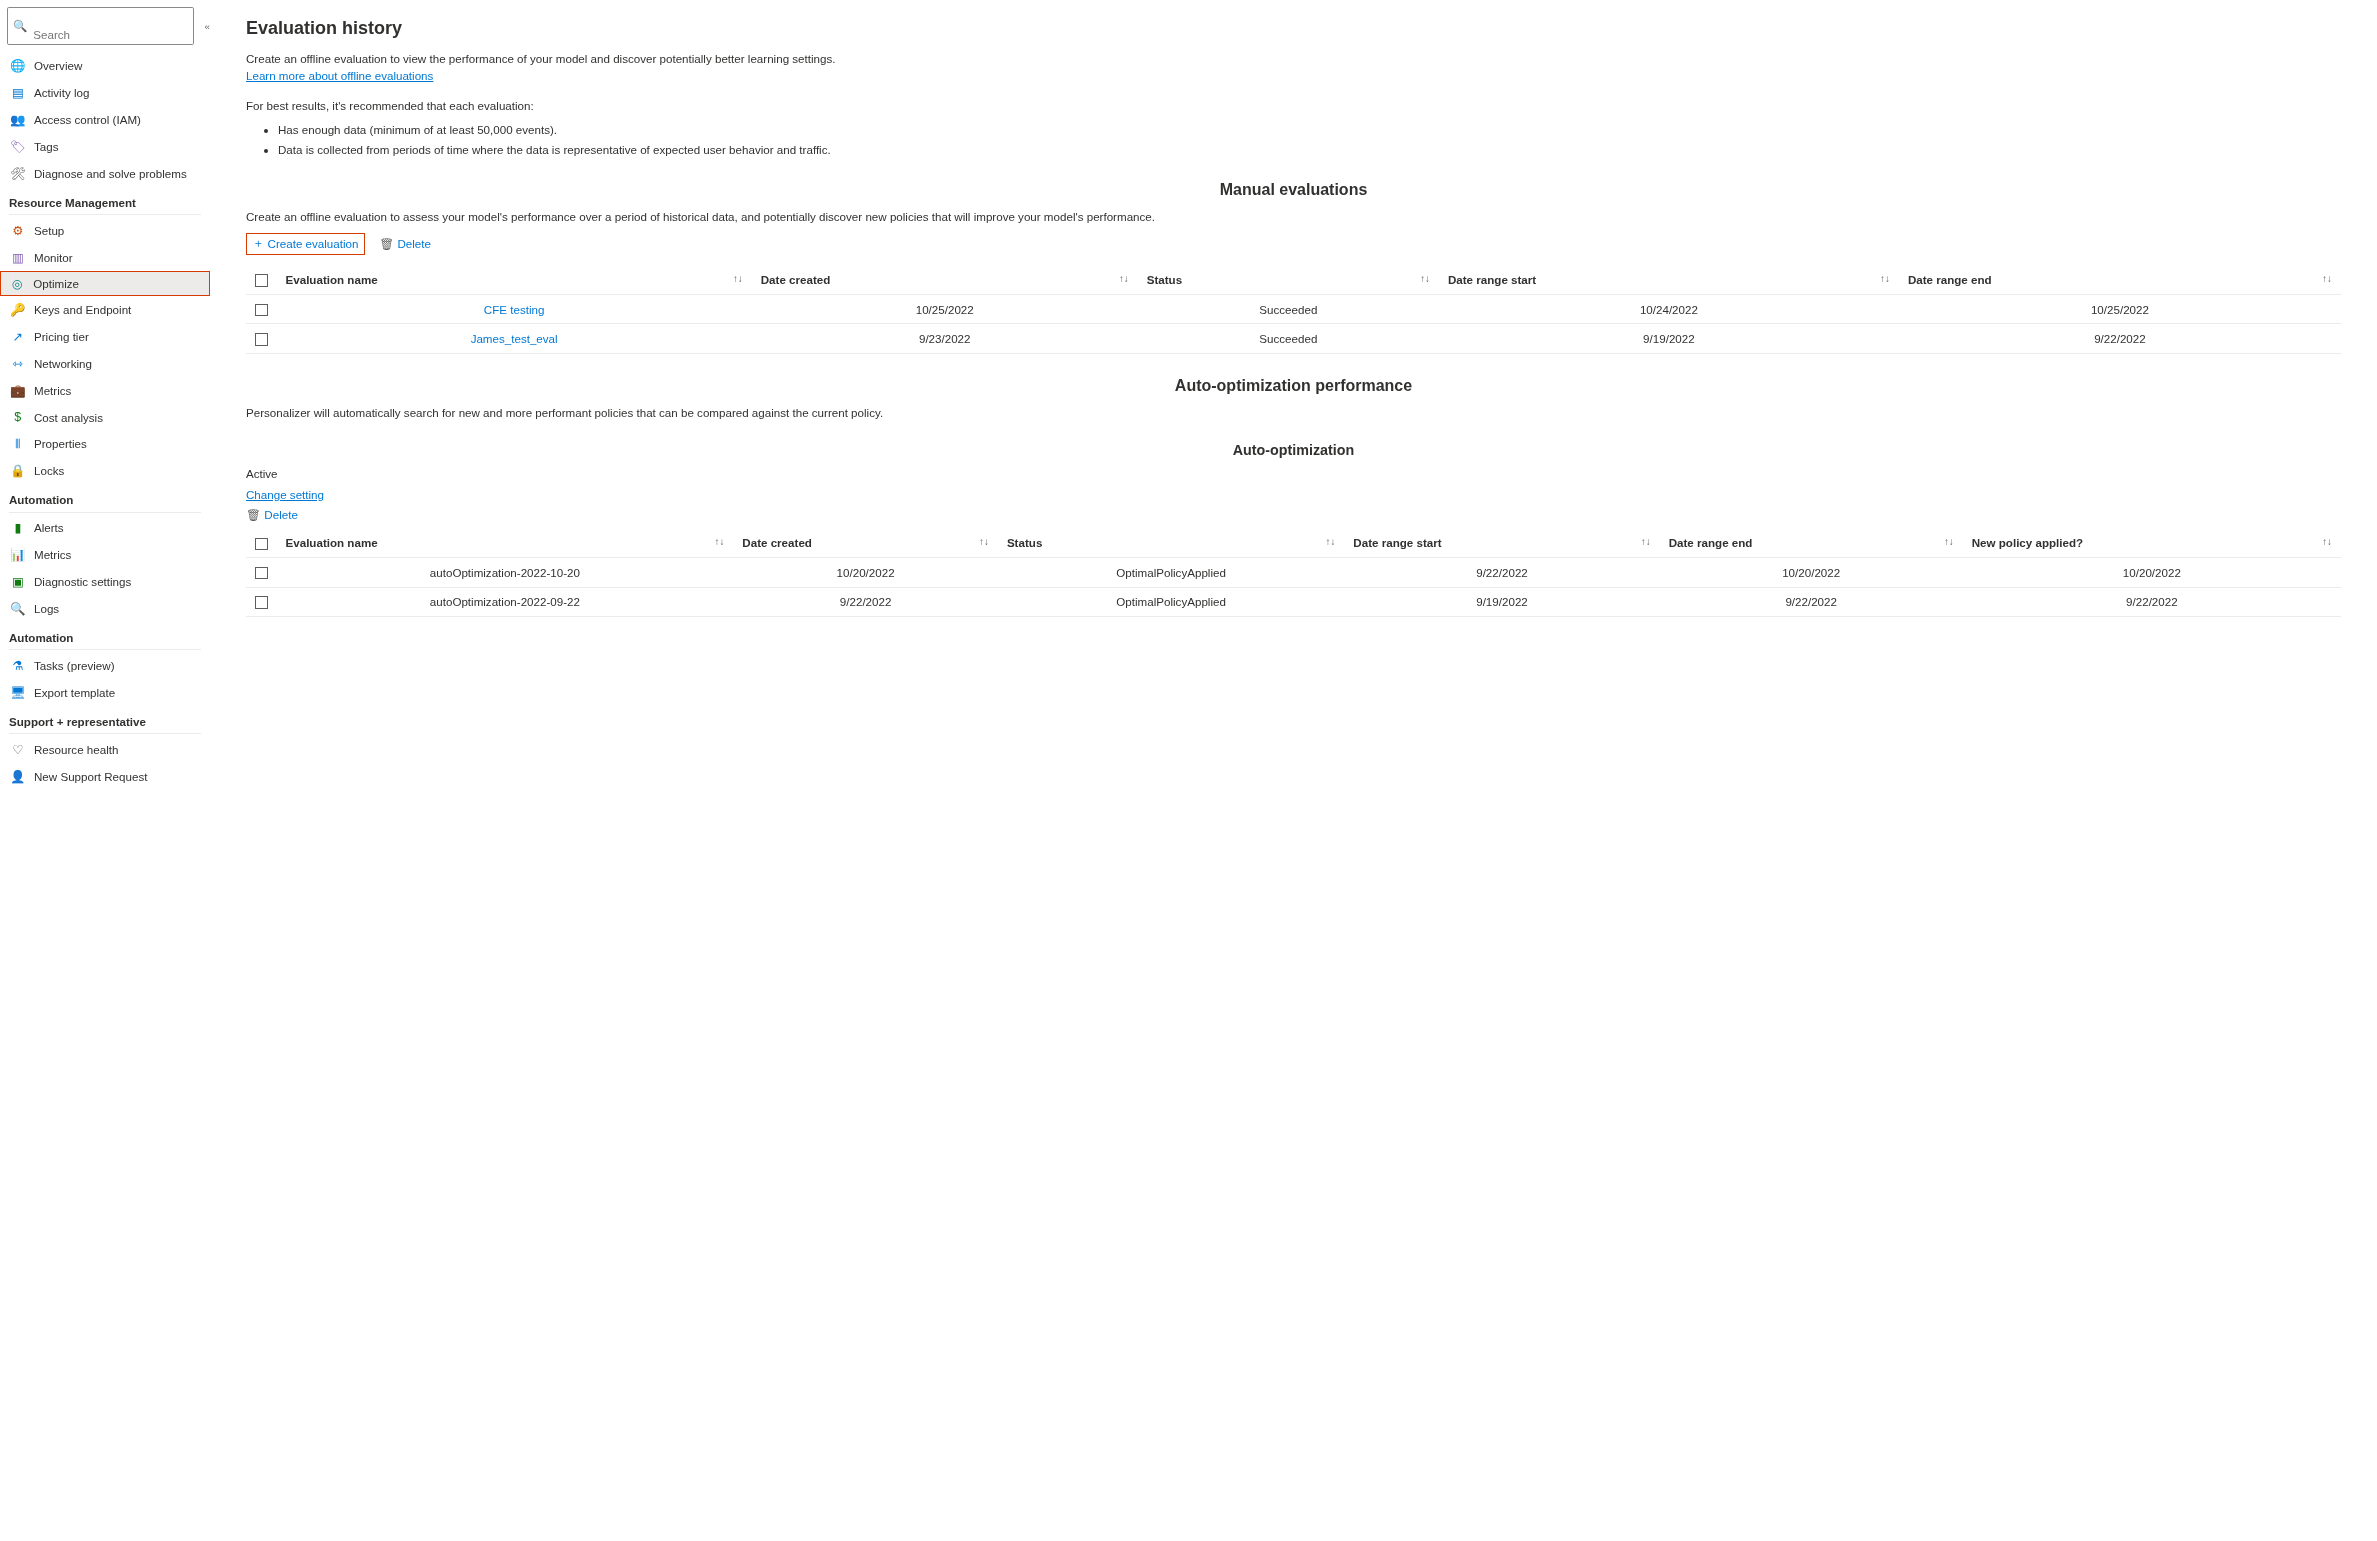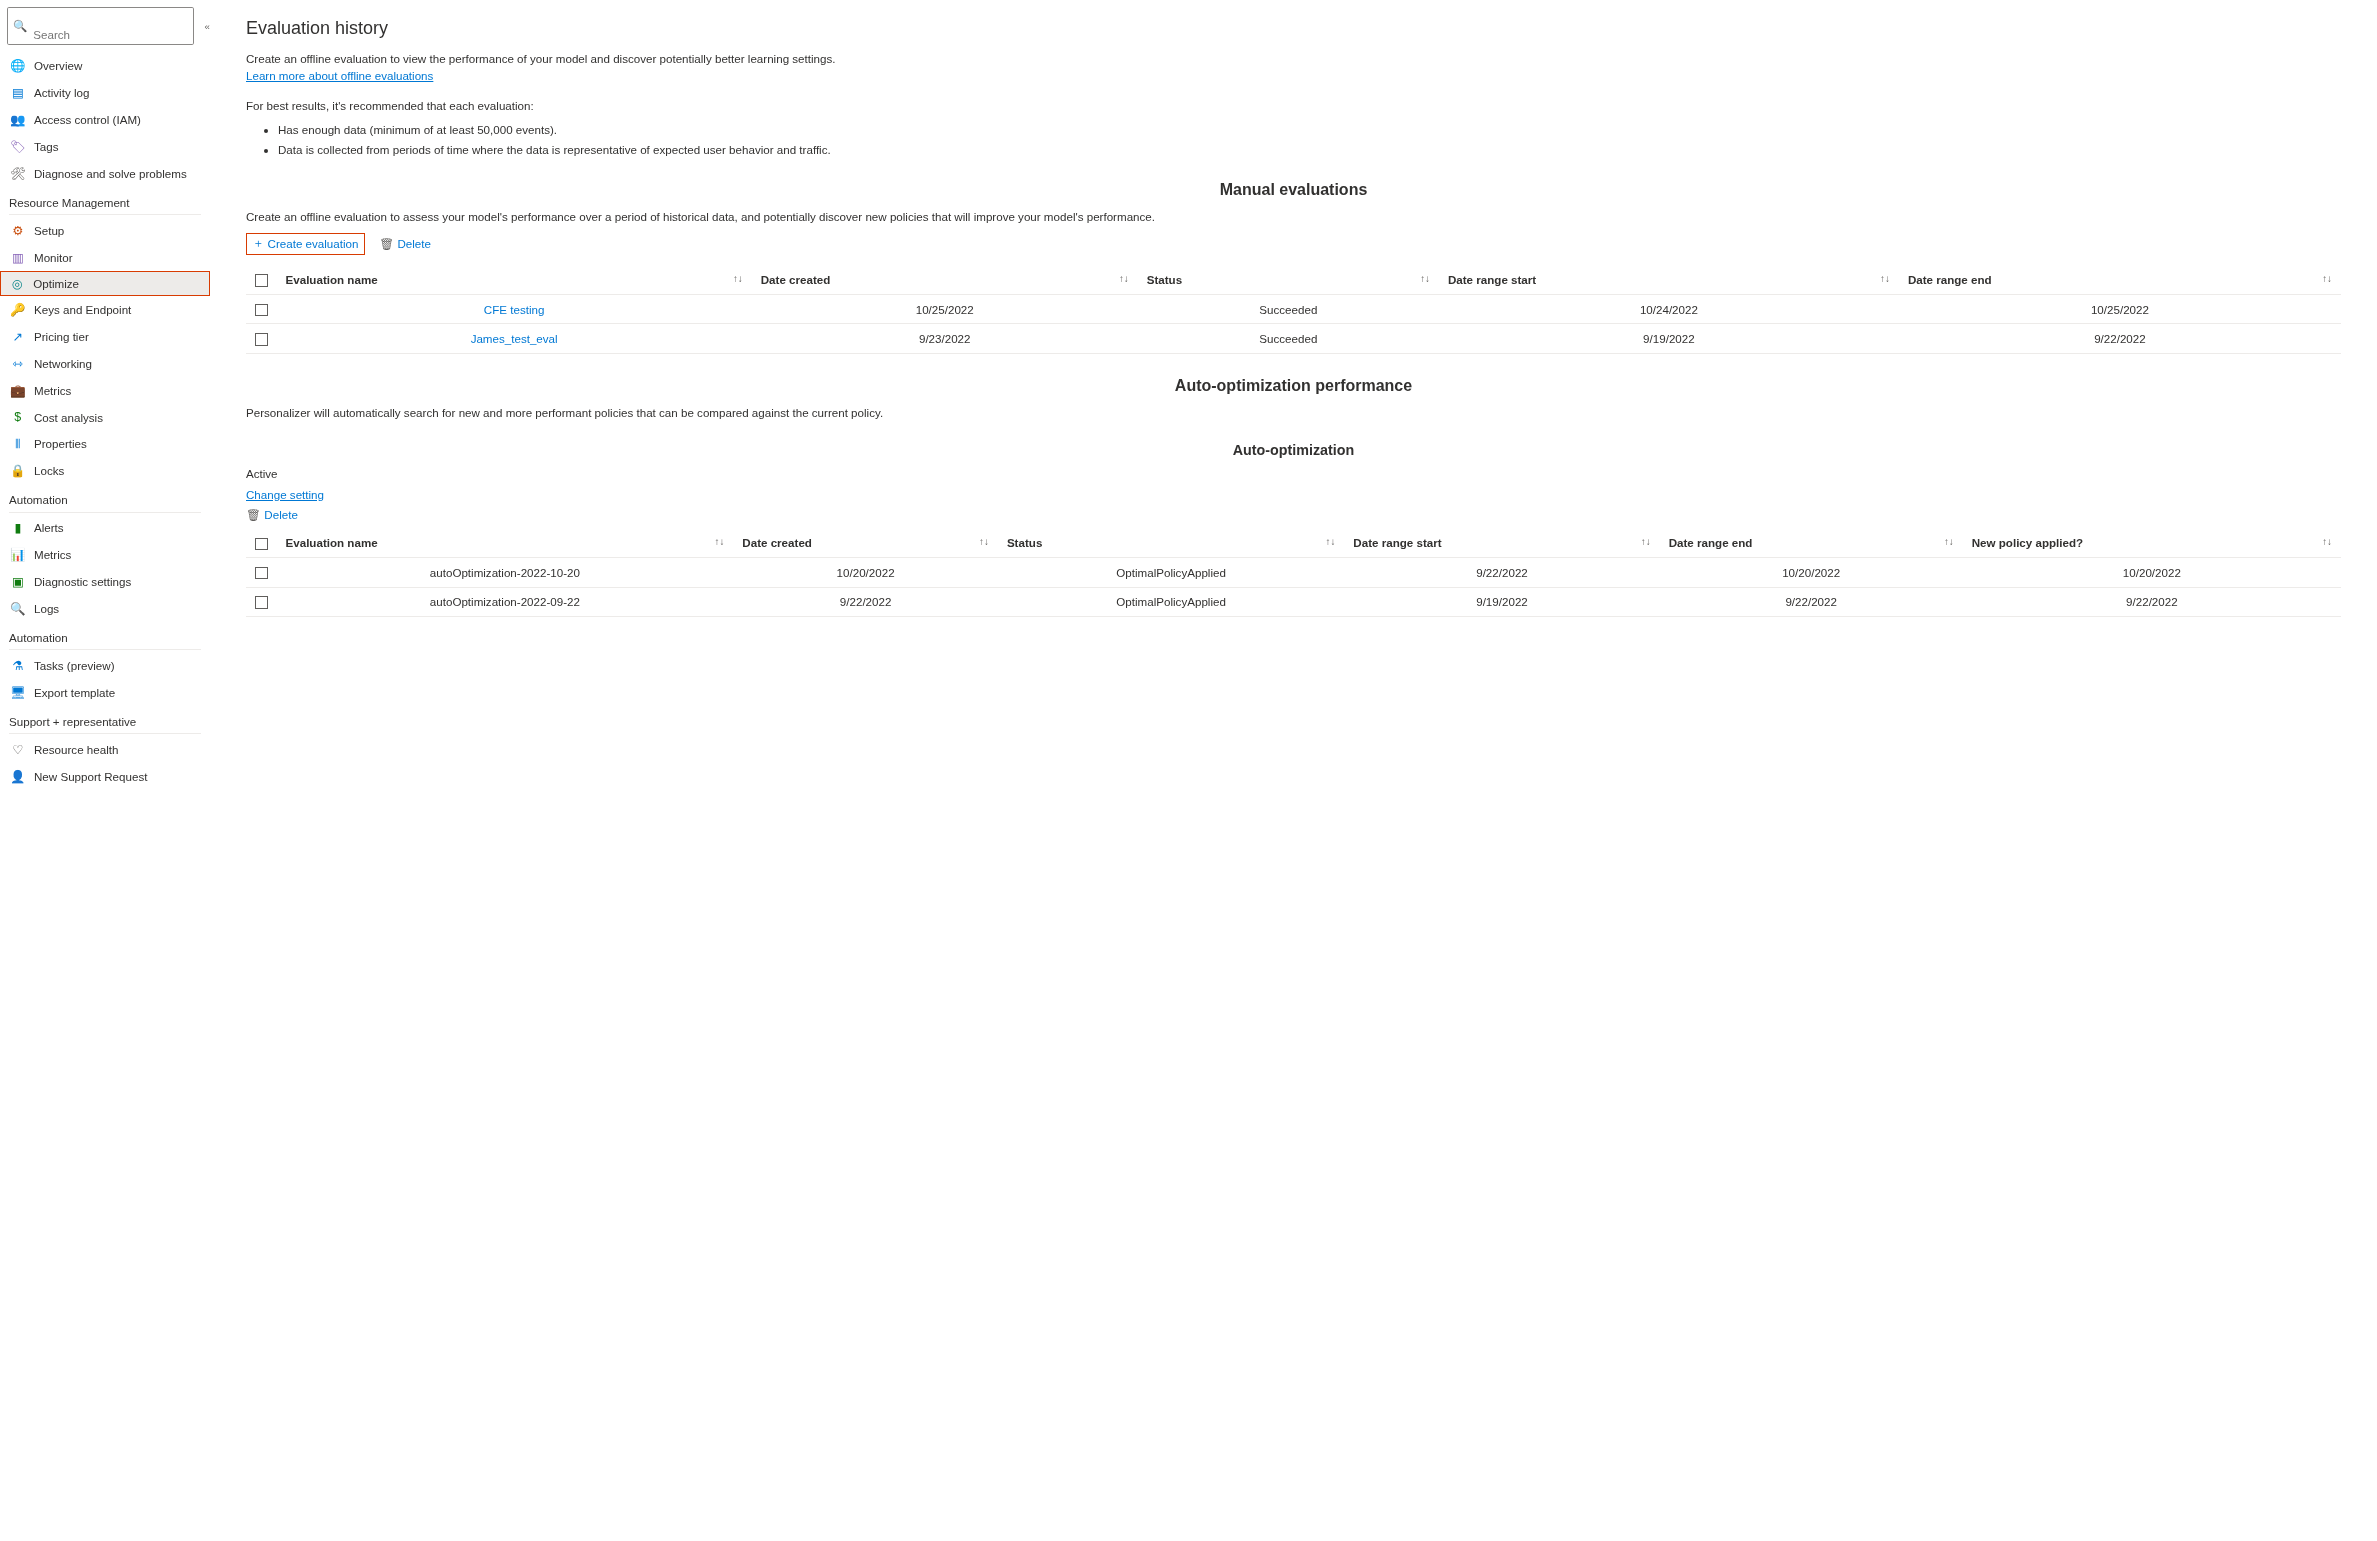--- a/index.html
+++ b/index.html
@@ -8,26 +8,26 @@
     .sidebar { width: 210px; flex-shrink: 0; padding: 7.1px 0; }
     .search-row { display: flex; align-items: center; padding: 0 7.1px 7.1px 7.1px; gap: 5.4px; }
     .search-box { flex: 1; display: flex; align-items: center; border: 0.9px solid #8a8886; border-radius: 1.8px; padding: 3.6px 5.4px; gap: 5.4px; }
     .search-box input { border: none; outline: none; font-size: 11.6px; flex: 1; color: #605e5c; margin-top: 16px; }
     .collapse-btn { color: #605e5c; font-size: 9.8px; cursor: pointer; padding: 0 5.4px; }
     
     .nav-item { display: flex; align-items: center; gap: 9px; padding: 6.3px 10.7px; cursor: pointer; color: #323130; }
     .nav-item.active { background: #edebe9; border: 1.8px solid #d83b01; padding: 4.5px 9px; }
     .nav-item .icon { width: 14.3px; height: 14.3px; display: inline-flex; align-items: center; justify-content: center; font-size: 12.5px; }
     
-    .section-header { font-weight: 400; padding: 9px 9px 3.6px 9px; font-size: 11.6px; color: #323130; }
+    .section-header { font-weight: 700; padding: 9px 9px 3.6px 9px; font-size: 11.6px; color: #323130; }
     .section-divider { border: none; border-top: 0.9px solid #edebe9; margin: 1.8px 9px; }
     
     .main { flex: 1; padding: 18px 36px; overflow-x: auto; }
     
-    h1 { font-size: 18px; font-weight: 400; margin-bottom: 10.7px; }
+    h1 { font-size: 18px; font-weight: 700; margin-bottom: 10.7px; }
     h2 { font-size: 16px; font-weight: 600; margin-top: 23px; margin-bottom: 9px; text-align: center; }
     h3 { font-size: 14.3px; font-weight: 600; margin-top: 21.4px; margin-bottom: 9px; text-align: center; }
     
     .desc { font-size: 11.6px; color: #323130; line-height: 1.5; }
     .link { color: #0078d4; text-decoration: underline; cursor: pointer; }
     
     ul.bullets { margin: 7.1px 0 7.1px 32px; }
     ul.bullets li { margin: 1.8px 0; line-height: 1.5; }
     
     .toolbar { display: flex; gap: 14.3px; padding: 7.1px 0; align-items: center; border: 1.8px solid #d83b01; width: fit-content; padding: 2.7px 5.4px; }

